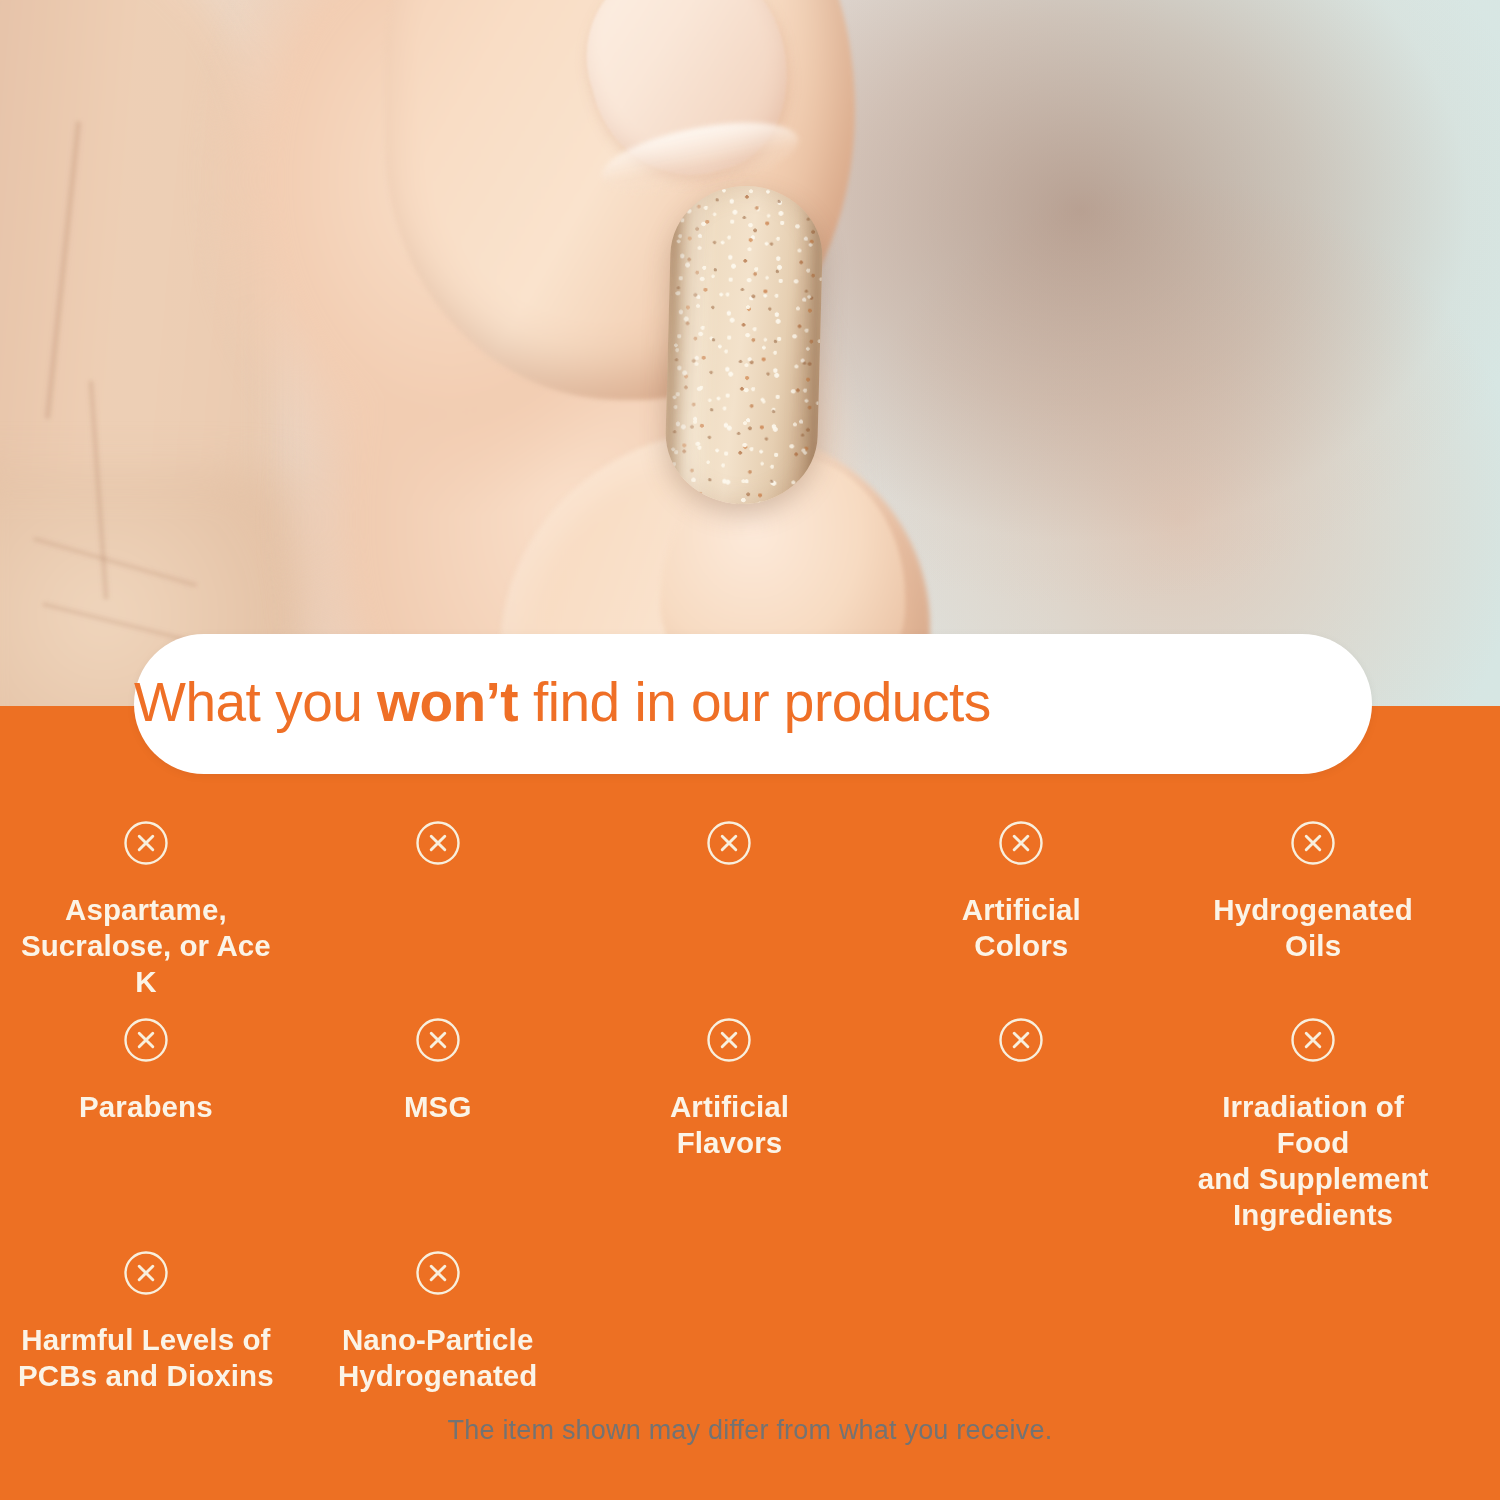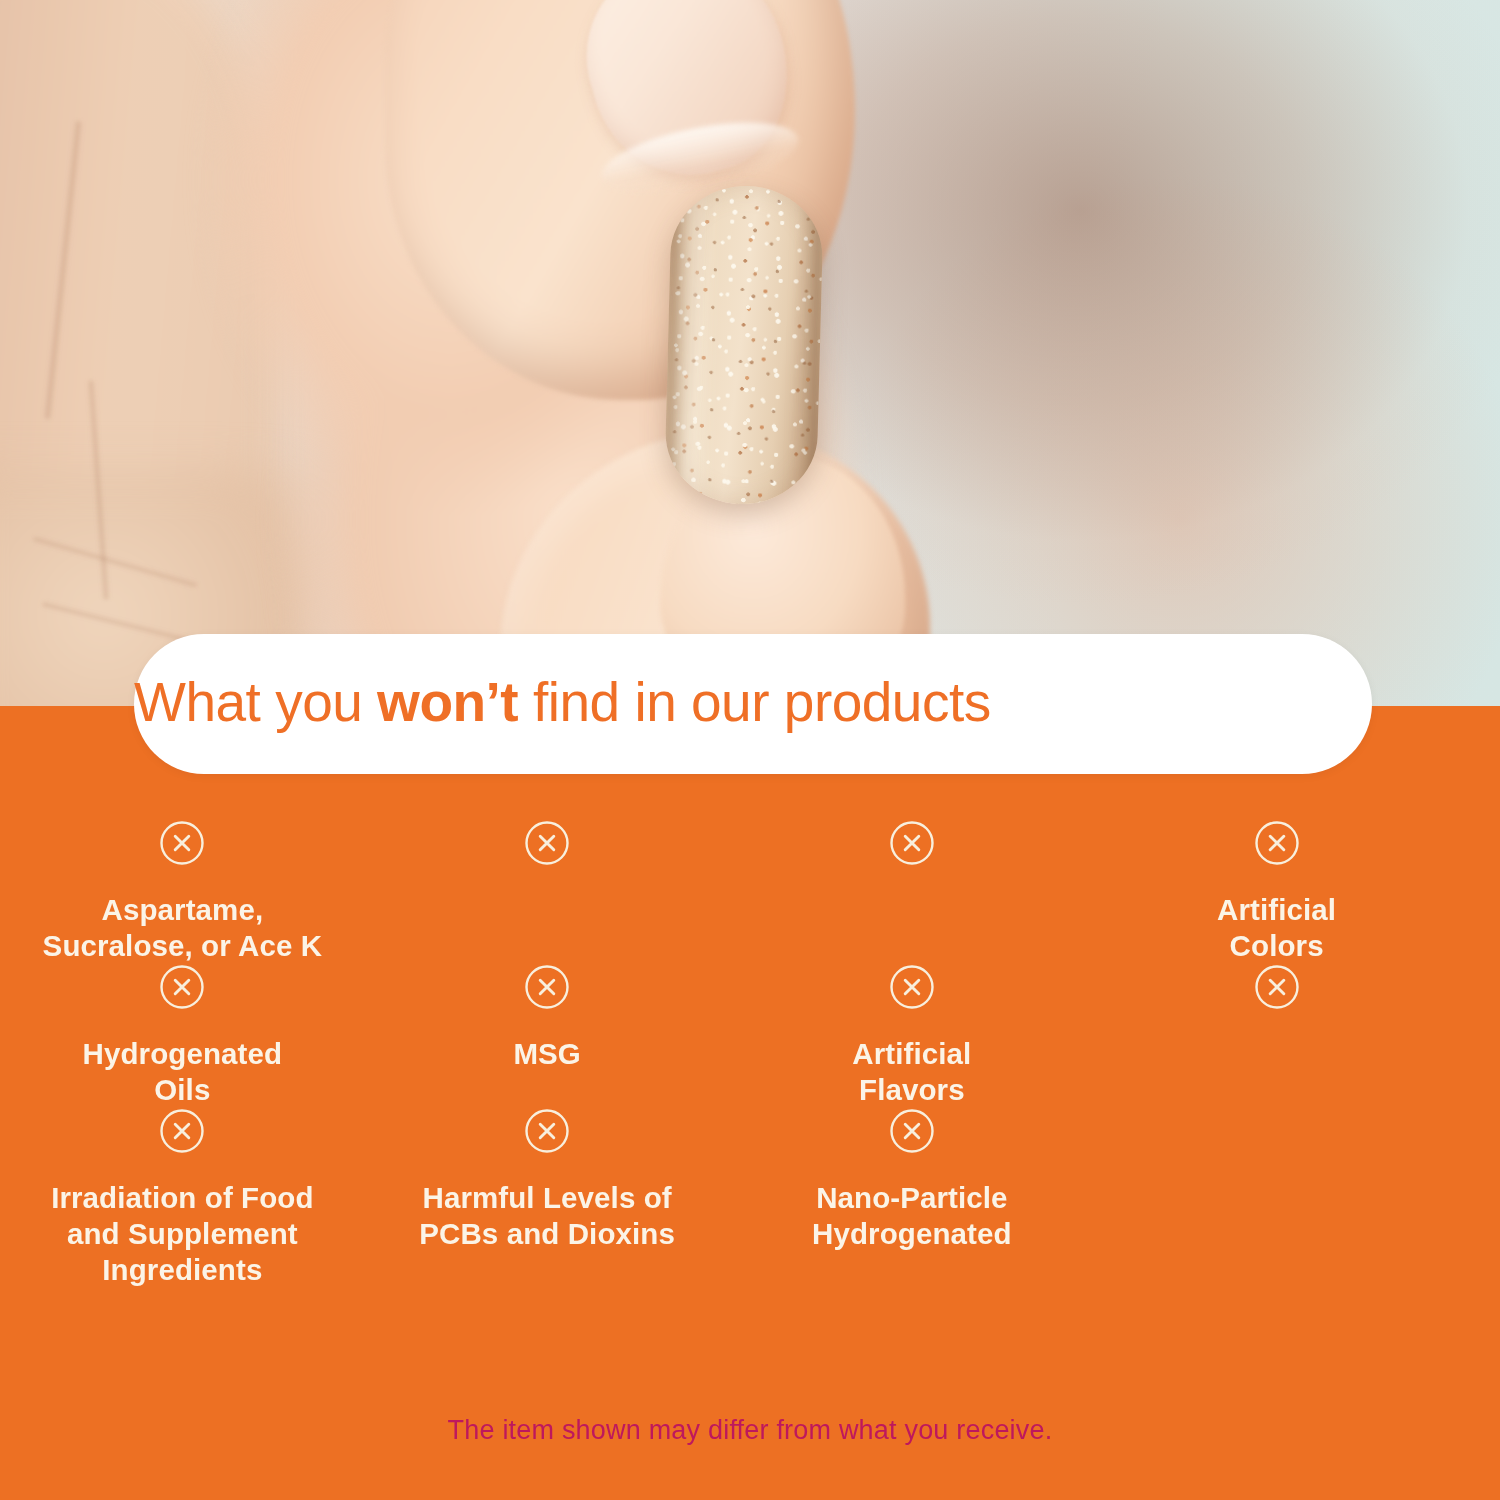--- a/index.html
+++ b/index.html
@@ -210,22 +210,22 @@
   }
   .title-text b { font-weight: 800; }
 
   
   .grid {
     position: absolute;
     left: 0;
     top: 820px;
     width: 1459px;
     display: grid;
-    grid-template-columns: repeat(4, 1fr);
-    row-gap: 0;
+    grid-template-columns: repeat(5, 1fr);
+    row-gap: 17px;
     z-index: 3;
   }
   .cell {
     display: flex;
     flex-direction: column;
     align-items: center;
     padding: 0 18px;
   }
 
   .xicon { display: block; }
@@ -239,21 +239,21 @@
     letter-spacing: 0.1px;
     white-space: pre-line;
   }
 
   .footnote {
     position: absolute;
     left: 0;
     top: 1415px;
     width: 1500px;
     text-align: center;
-    color: #be185d;
+    color: #737373;
     font-size: 27px;
     font-weight: 400;
     letter-spacing: 0.2px;
     z-index: 3;
   }
 </style>
 </head>
 <body>
 
 <div id="page">
@@ -336,20 +336,29 @@
       <span class="xicon">
         <svg width="46" height="46" viewBox="0 0 46 46" aria-hidden="true">
             <circle cx="23" cy="23" r="20.5" fill="none" stroke="#f8efdd" stroke-width="2.4"></circle>
             <path d="M16.2 16.2 L29.8 29.8 M29.8 16.2 L16.2 29.8" stroke="#f8efdd" stroke-width="2.9" stroke-linecap="round"></path>
           </svg>
       </span>
       <div class="cell-label">Hydrogenated
 Oils</div>
     </div>
 
+    <div class="cell row2">
+      <span class="xicon">
+        <svg width="46" height="46" viewBox="0 0 46 46" aria-hidden="true">
+            <circle cx="23" cy="23" r="20.5" fill="none" stroke="#f8efdd" stroke-width="2.4"></circle>
+            <path d="M16.2 16.2 L29.8 29.8 M29.8 16.2 L16.2 29.8" stroke="#f8efdd" stroke-width="2.9" stroke-linecap="round"></path>
+          </svg>
+      </span>
+      <div class="cell-label">Parabens</div>
+    </div>
 
     <div class="cell row2">
       <span class="xicon">
         <svg width="46" height="46" viewBox="0 0 46 46" aria-hidden="true">
             <circle cx="23" cy="23" r="20.5" fill="none" stroke="#f8efdd" stroke-width="2.4"></circle>
             <path d="M16.2 16.2 L29.8 29.8 M29.8 16.2 L16.2 29.8" stroke="#f8efdd" stroke-width="2.9" stroke-linecap="round"></path>
           </svg>
       </span>
       <div class="cell-label">MSG</div>
     </div>

